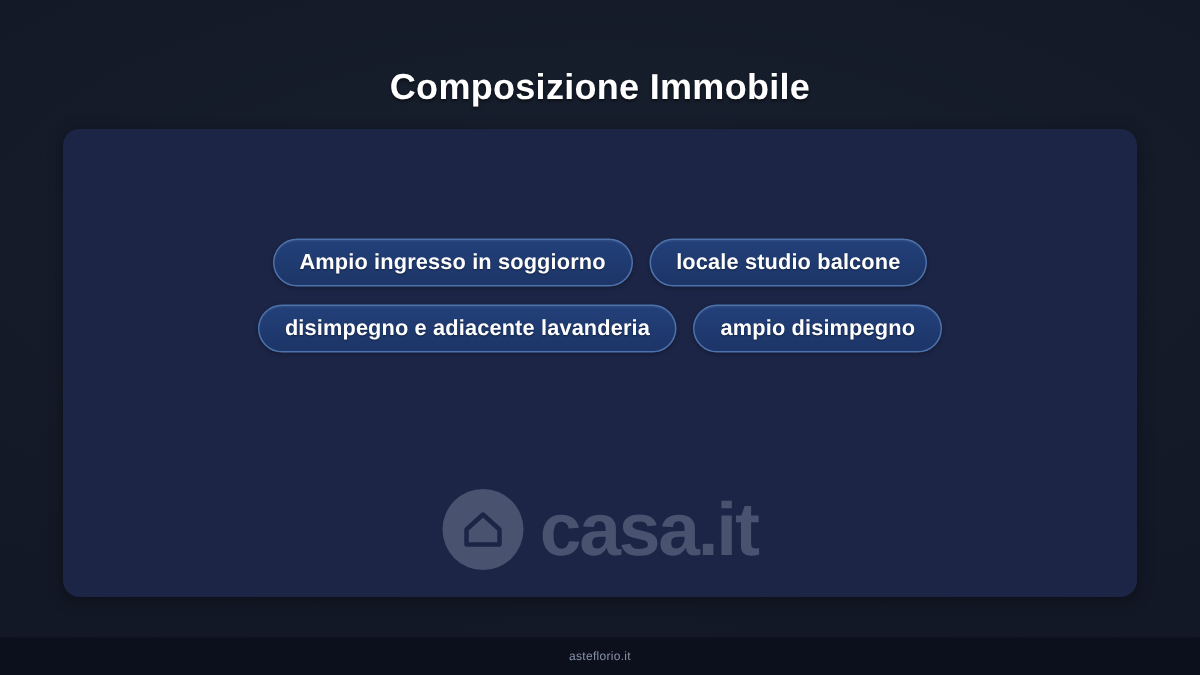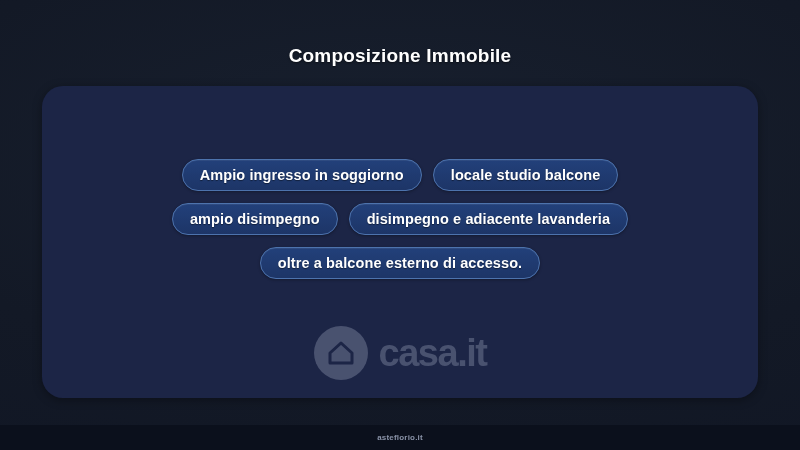--- a/index.html
+++ b/index.html
@@ -30,35 +30,35 @@
   }
 
   
   .title {
     position: absolute;
     top: 45px;
     left: 0;
     width: 800px;
     text-align: center;
     color: #ffffff;
-    font-size: 19px;
+    font-size: 24px;
     font-weight: bold;
     letter-spacing: 0.2px;
     text-shadow: 0 1px 2px rgba(0,0,0,0.5);
   }
 
   
   .card {
     position: absolute;
     left: 42px;
     top: 86px;
     width: 716px;
     height: 312px;
     background: #1c2546;
-    border-radius: 21px;
+    border-radius: 11px;
     box-shadow: 0 2px 10px rgba(0,0,0,0.35);
     overflow: hidden;
   }
 
   
   .rows {
     position: absolute;
     left: 0;
     top: 73px;   
     width: 716px;
@@ -116,21 +116,21 @@
     background: #737b96;
     display: flex;
     align-items: center;
     justify-content: center;
   }
 
   .wm-logo svg { display: block; }
 
   .wm-text {
     color: #737b96;
-    font-size: 38px;
+    font-size: 50px;
     font-weight: bold;
     letter-spacing: -1.5px;
     line-height: 1;
   }
 
   
   .footer {
     position: absolute;
     left: 0;
     bottom: 0;
@@ -138,21 +138,21 @@
     height: 25px;
     background: #0b101c;
     display: flex;
     align-items: center;
     justify-content: center;
   }
 
   .footer-text {
     color: #8a93a8;
     font-size: 8px;
-    font-weight: bold;
+    font-weight: normal;
     letter-spacing: 0.2px;
   }
 </style>
 </head>
 <body>
 
 <div class="page-bg"></div>
 
 <div class="slide">
 
@@ -161,28 +161,25 @@
   <div class="card">
 
     <div class="rows">
 
       <div class="row">
         <span class="pill">Ampio ingresso in soggiorno</span>
         <span class="pill">locale studio balcone</span>
       </div>
 
       <div class="row">
+        <span class="pill">disimpegno e adiacente lavanderia</span>
         <span class="pill">ampio disimpegno</span>
-        <span class="pill">disimpegno e adiacente lavanderia</span>
       </div>
 
 
-      <div class="row">
-        <span class="pill">oltre a balcone esterno di accesso.</span>
-      </div>
 
     </div>
 
     <div class="watermark">
       <span class="wm-logo">
         <svg width="30" height="28" viewBox="0 0 30 28" aria-hidden="true">
           <path d="M4 14 L15 4 L26 14 L26 24 L4 24 Z" fill="none" stroke="#1c2546" stroke-width="3" stroke-linejoin="round" stroke-linecap="round"></path>
         </svg>
       </span>
       <span class="wm-text">casa.it</span>

